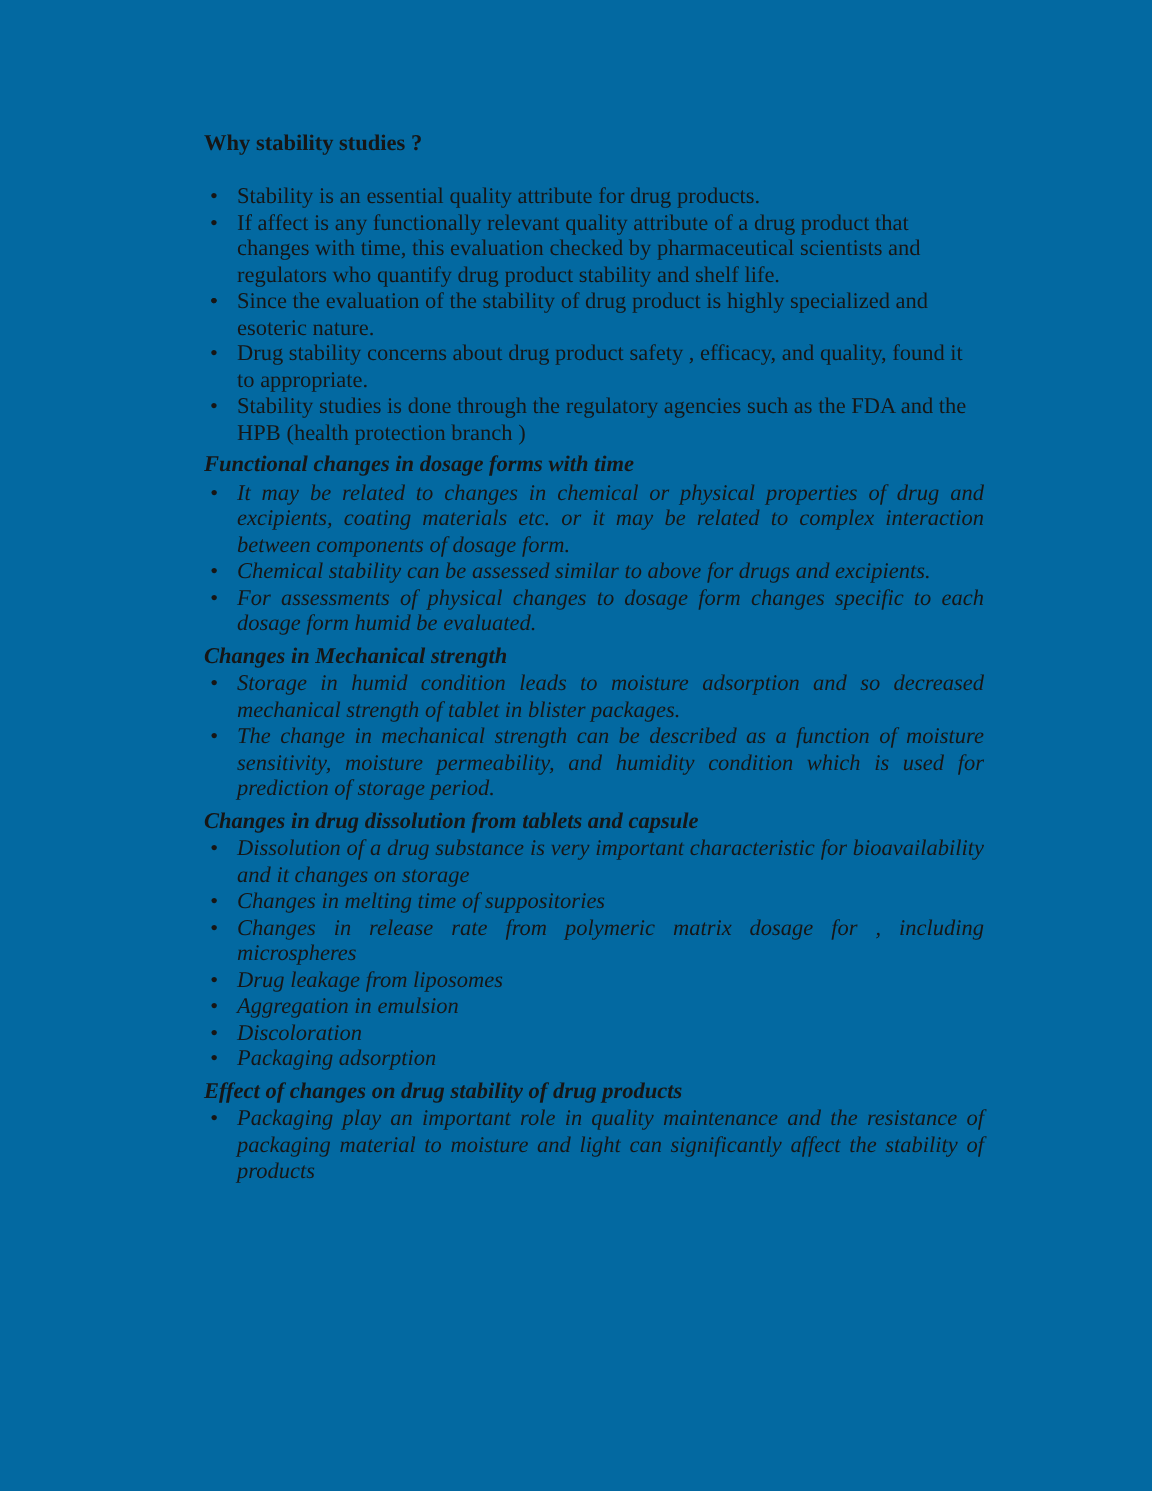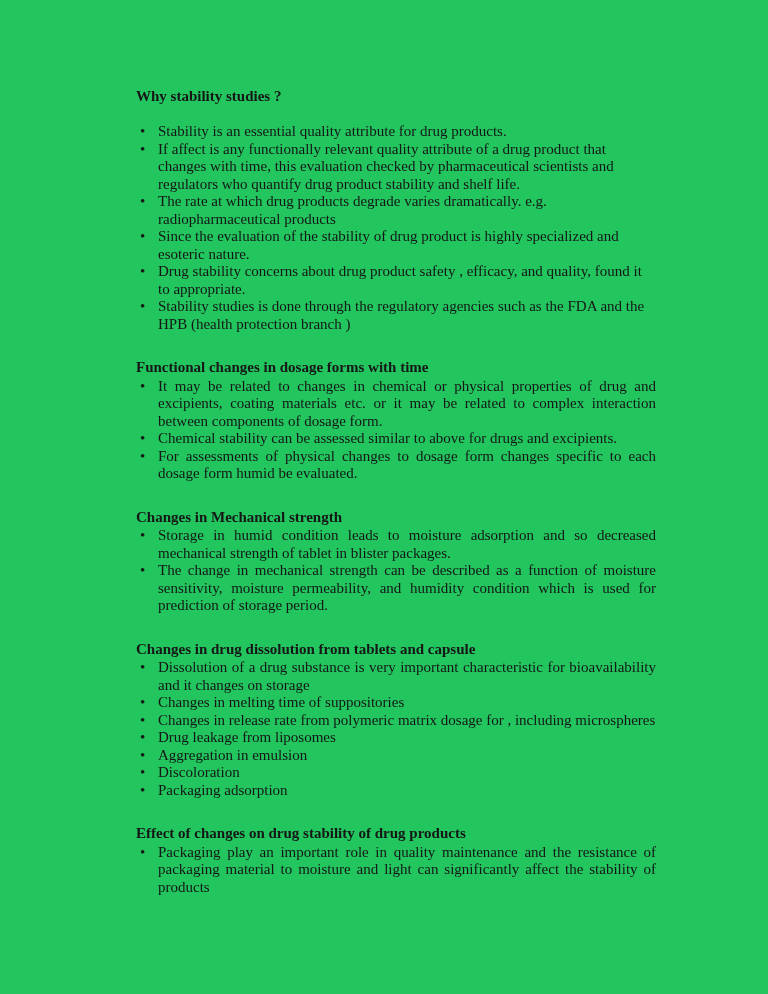--- a/index.html
+++ b/index.html
@@ -10,28 +10,28 @@
   body {
     width: 768px;
     height: 994px;
     overflow: hidden;
   }
   .page {
     box-sizing: border-box;
     width: 768px;
     height: 994px;
     padding: 88px 112px 30px 136px;
-    background: #22c55e;
+    background: #0369a1;
     font-family: "Liberation Serif", "DejaVu Serif", serif;
     font-size: 15px;
     line-height: 17.5px;
     color: #161616;
   }
   .sec { margin: 0; }
-  .sec + .sec { margin-top: 26px; }
+  .sec + .sec { margin-top: 4px; font-style: italic; }
   .sec h2 {
     font-size: 15px;
     line-height: 17.5px;
     font-weight: bold;
     margin: 0;
     padding: 0;
   }
   .sec.gap-after-heading h2 { margin-bottom: 17.5px; }
   .bullets {
     list-style: none;
@@ -57,21 +57,21 @@
 </head>
 <body>
 
 <main class="page">
 
   <section class="sec gap-after-heading">
     <h2>Why stability studies ?</h2>
     <ul class="bullets">
       <li><span class="marker">•</span><span>Stability is an essential quality attribute for drug products.</span></li>
       <li><span class="marker">•</span><span>If affect is any functionally relevant quality attribute of a drug product that changes with time, this evaluation checked by pharmaceutical scientists and regulators who quantify drug product stability and shelf life.</span></li>
-      <li><span class="marker">•</span><span>The rate at which drug products degrade varies dramatically. e.g. radiopharmaceutical products</span></li>
+      <li><span class="marker">•</span></li>
       <li><span class="marker">•</span><span>Since the evaluation of the stability of drug product is highly specialized and esoteric nature.</span></li>
       <li><span class="marker">•</span><span>Drug stability concerns about drug product safety , efficacy, and quality, found it to appropriate.</span></li>
       <li><span class="marker">•</span><span>Stability studies is done through the regulatory agencies such as the FDA and the HPB (health protection branch )</span></li>
     </ul>
   </section>
 
   <section class="sec justify">
     <h2>Functional changes in dosage forms with time</h2>
     <ul class="bullets">
       <li><span class="marker">•</span><span>It may be related to changes in chemical or physical properties of drug and excipients, coating materials etc. or it may be related to complex interaction between components of dosage form.</span></li>

